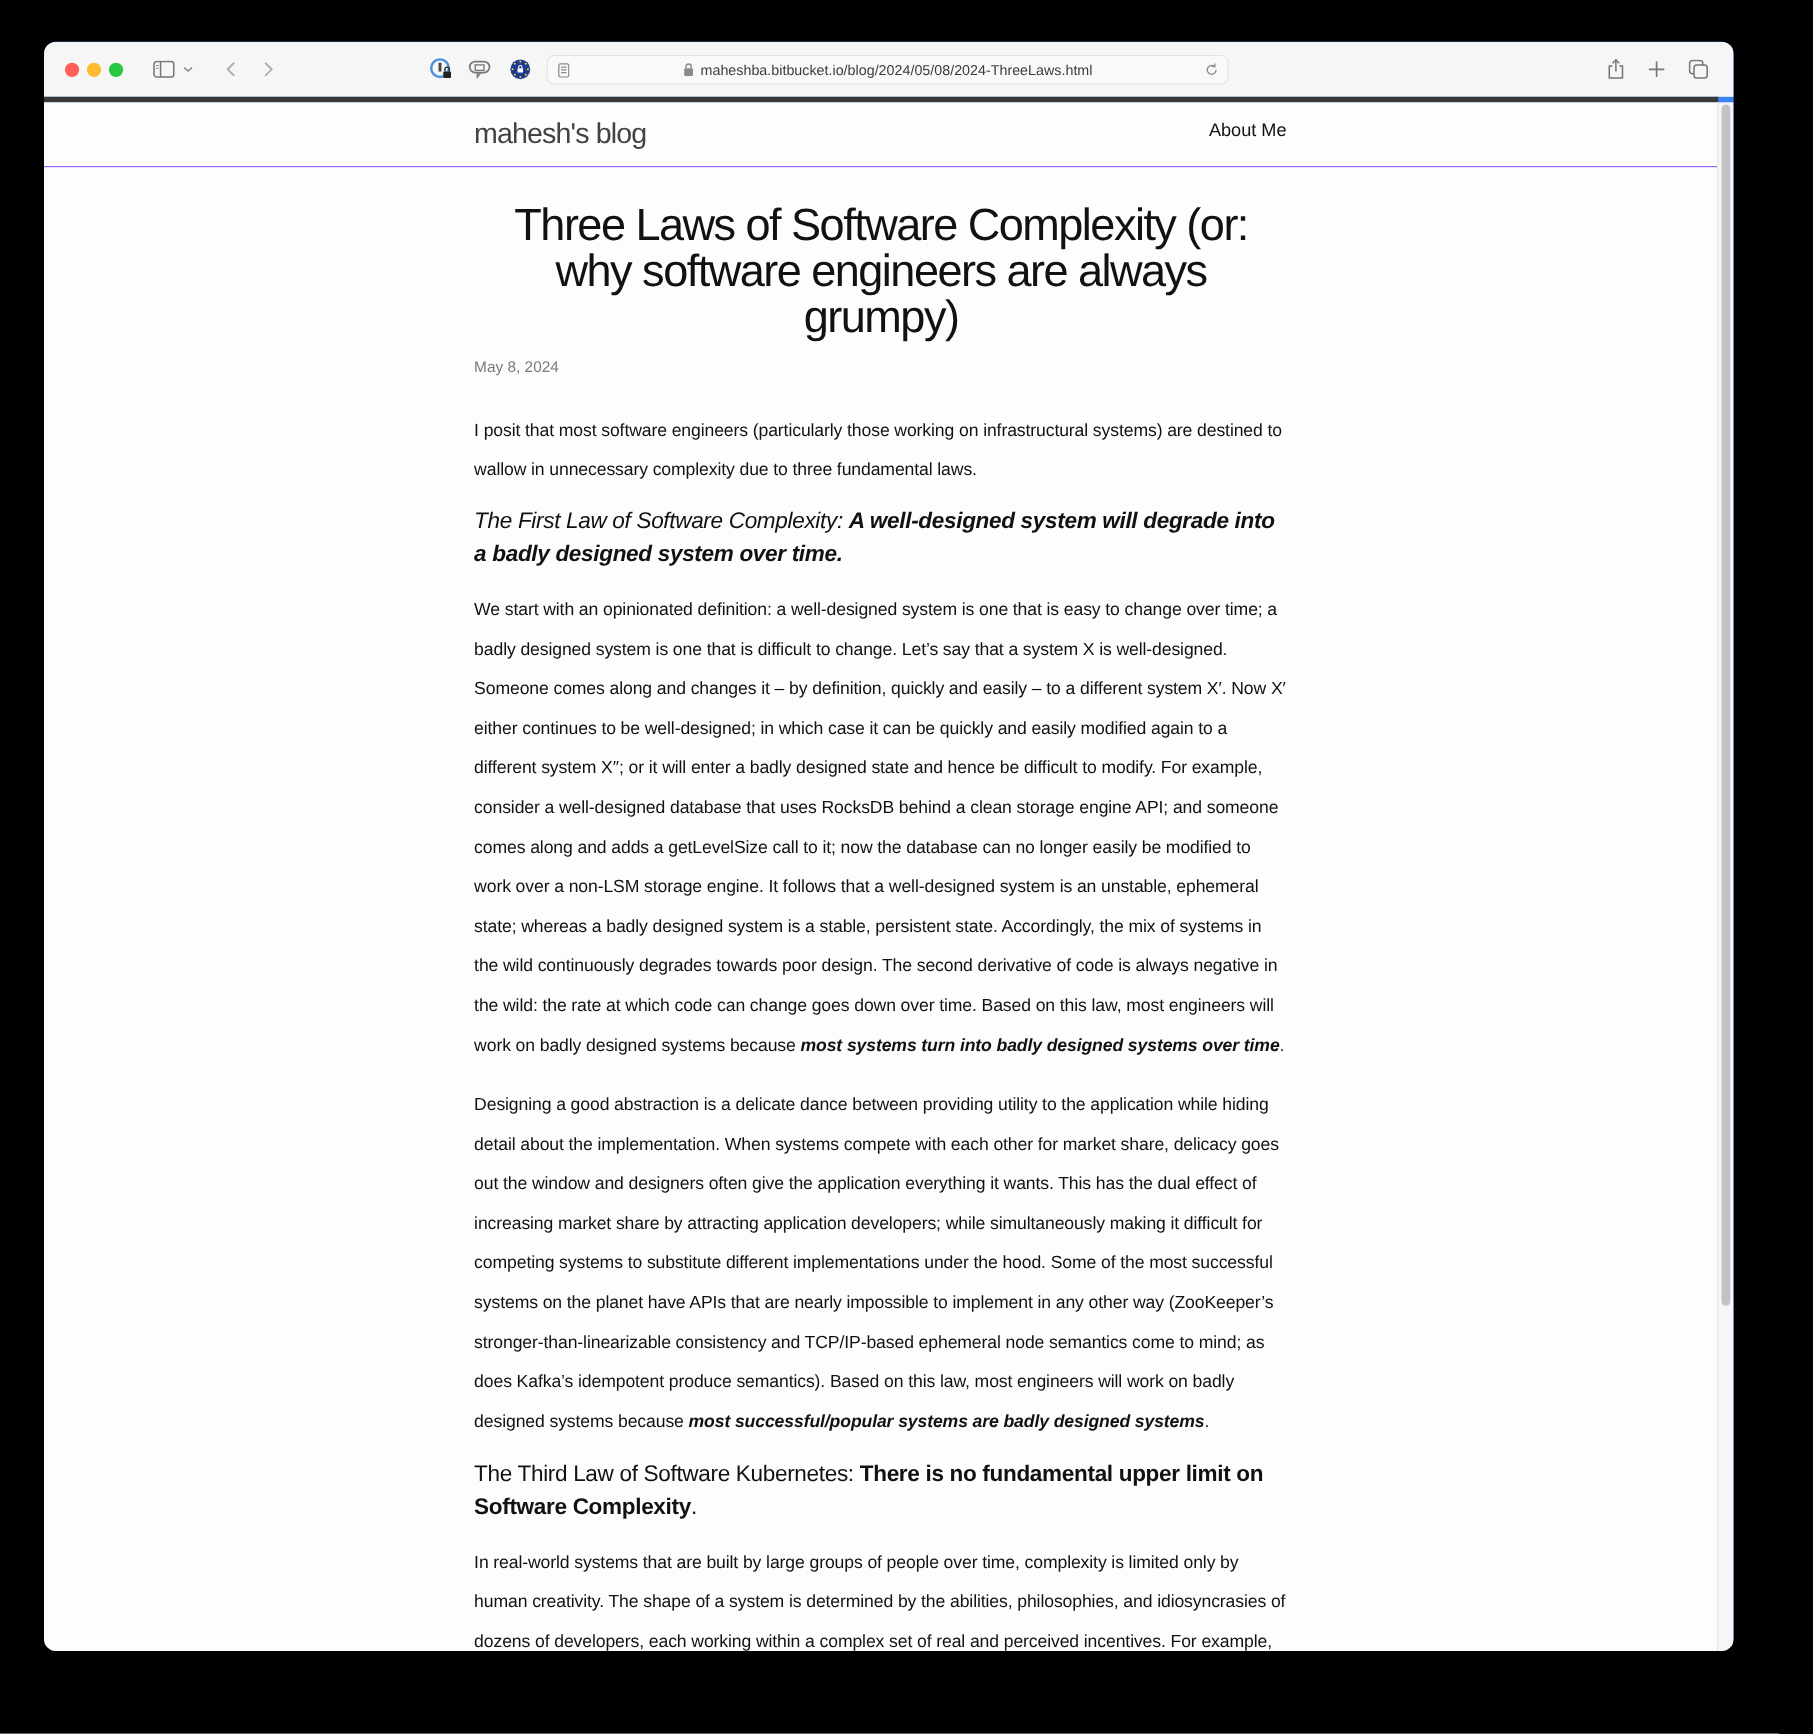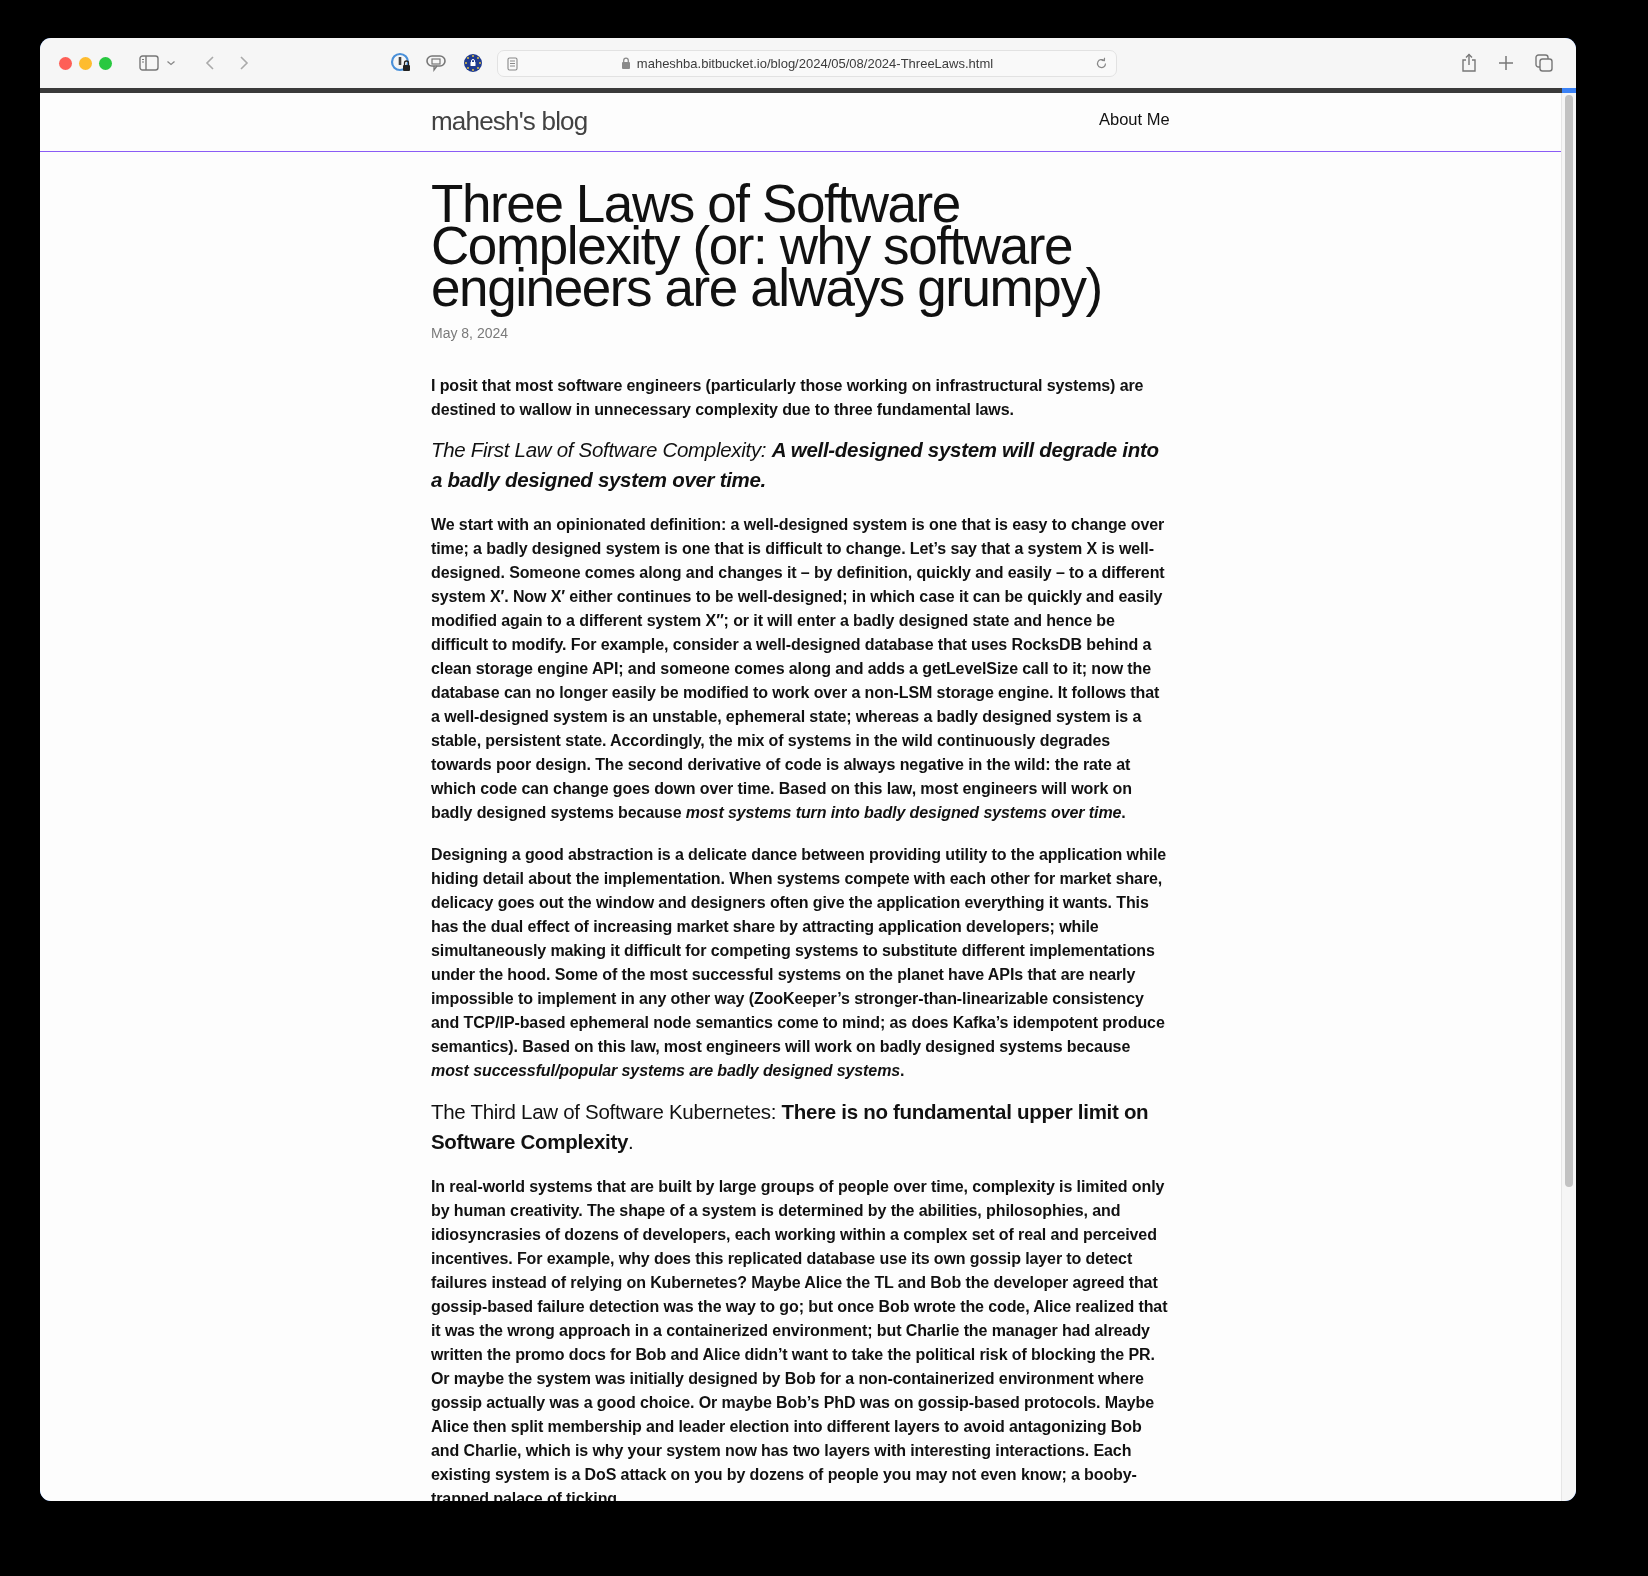--- a/index.html
+++ b/index.html
@@ -13,23 +13,23 @@
   .t-green { left:59px; background:#28c840; }
   .tb-icon { position:absolute; top:12px; height:26px; display:flex; align-items:center; justify-content:center; color:#8a8a8a; }
   .urlbar { position:absolute; left:457px; top:12px; width:620px; height:27px; border:1px solid #e2e2e2; border-radius:7px; background:#f9f9f9; box-sizing:border-box; }
   .url-text { position:absolute; left:0; right:0; top:0; height:25px; line-height:25px; text-align:center; font-size:13px; color:#3c3c3c; }
   .url-text .lock { display:inline-block; vertical-align:middle; margin-right:6px; }
   .page { position:absolute; left:0; top:55px; width:1522px; height:1408px; background:#fdfdfd; overflow:hidden; }
   .site-header { position:absolute; left:0; top:0; width:100%; height:58px; border-bottom:1px solid #8b5cf6; }
   .site-title { position:absolute; left:391px; top:13px; font-size:26px; color:#424242; letter-spacing:-0.8px; }
   .nav-link { position:absolute; left:1040px; top:17px; font-size:16.5px; color:#111;margin-left:19px; }
   .content { position:absolute; left:391px; top:90px; width:740px; color:#111; }
-  .post-title { font-size:53px; line-height:42px; font-weight:normal; margin:0; letter-spacing:-1.4px; color:#111; }
+  .post-title { font-size:41px; line-height:42px; font-weight:normal; margin:0; letter-spacing:-1.4px; color:#111;text-align:center; }
   .post-date { margin-top:16px; font-size:14px; color:#7a7a7a; }
-  .para { font-size:16px; line-height:24px; margin:0; letter-spacing:-0.1px;font-weight:bold; }
+  .para { font-size:16px; line-height:36px; margin:0; letter-spacing:-0.1px; }
   .p-intro { margin-top:33px; }
   .law-h { font-size:20.5px; line-height:30px; margin:14px 0 14px 0; font-weight:normal; letter-spacing:-0.3px; }
   .law-h b { font-weight:bold; }
   .scrollbar { position:absolute; right:0; top:55px; width:14px; height:1408px; background:#f6f6f6; border-left:1px solid #e6e6e6; }
   .scroll-thumb { position:absolute; left:3px; top:2px; width:8px; height:1092px; border-radius:4px; background:#c2c2c2; }
 </style>
 </head>
 <body>
 
 <div class="window">

